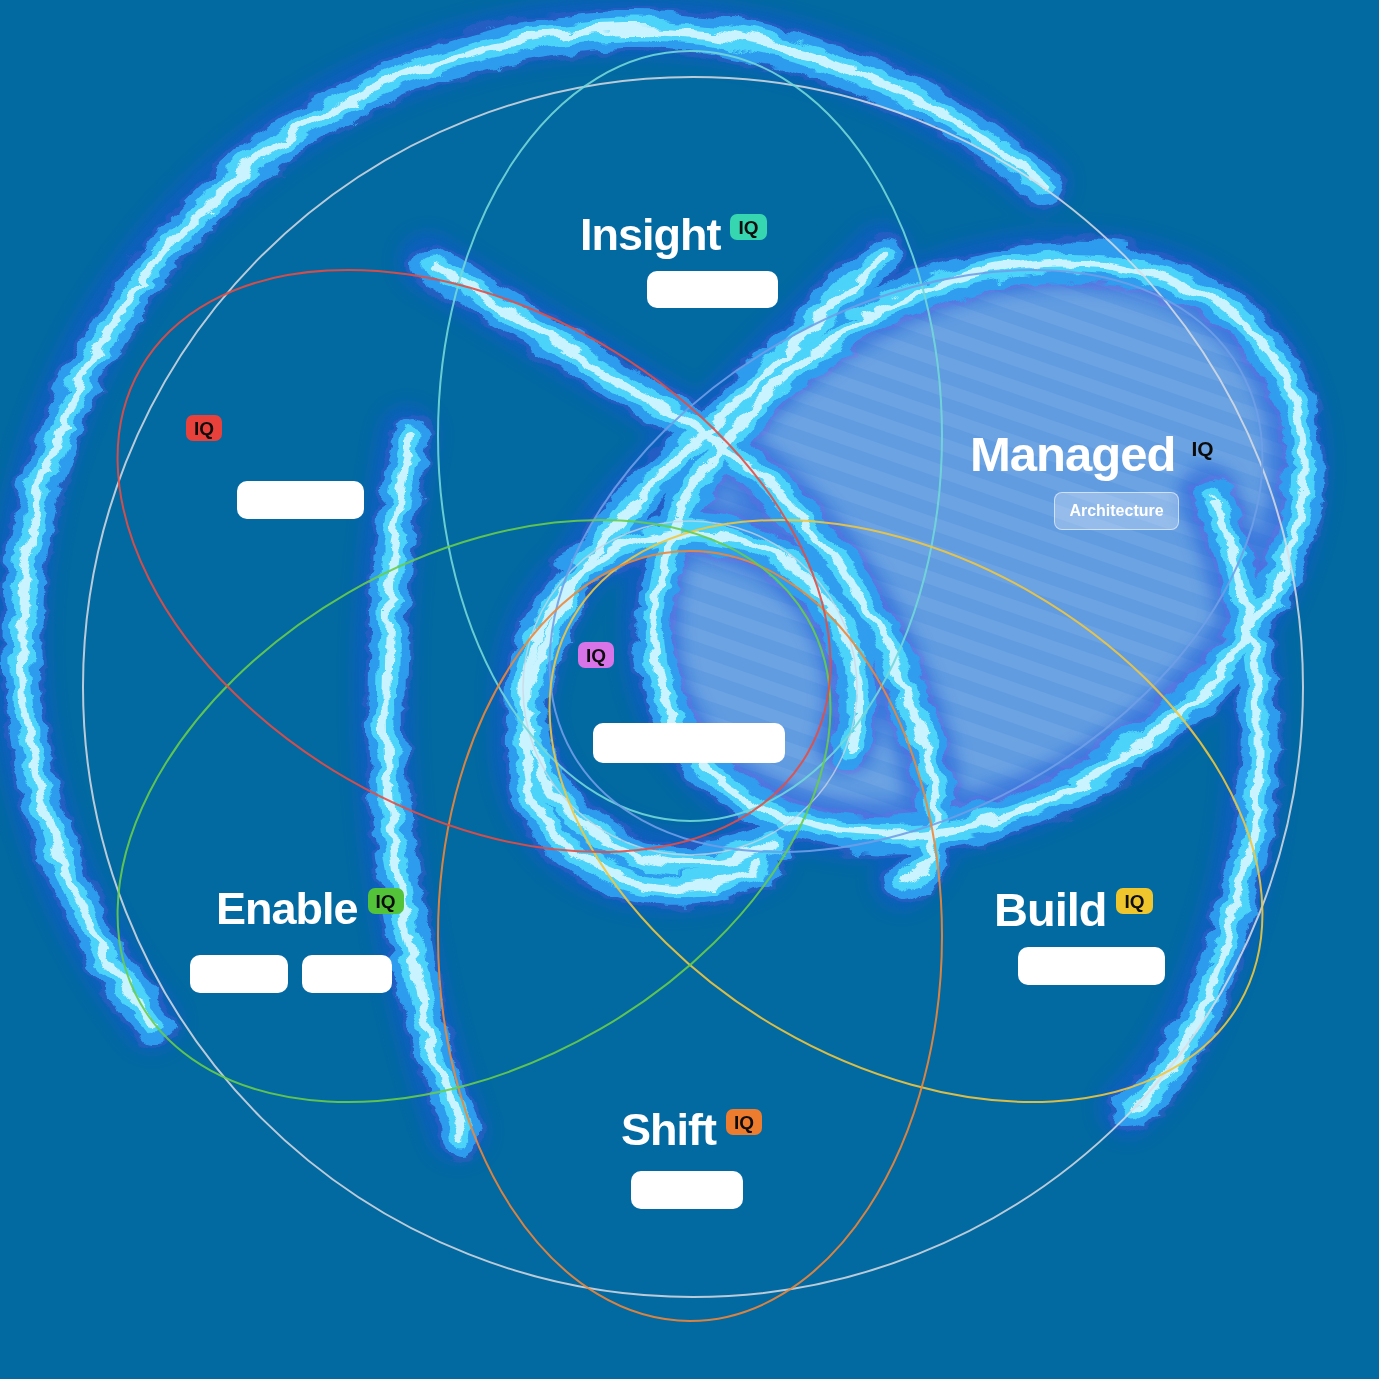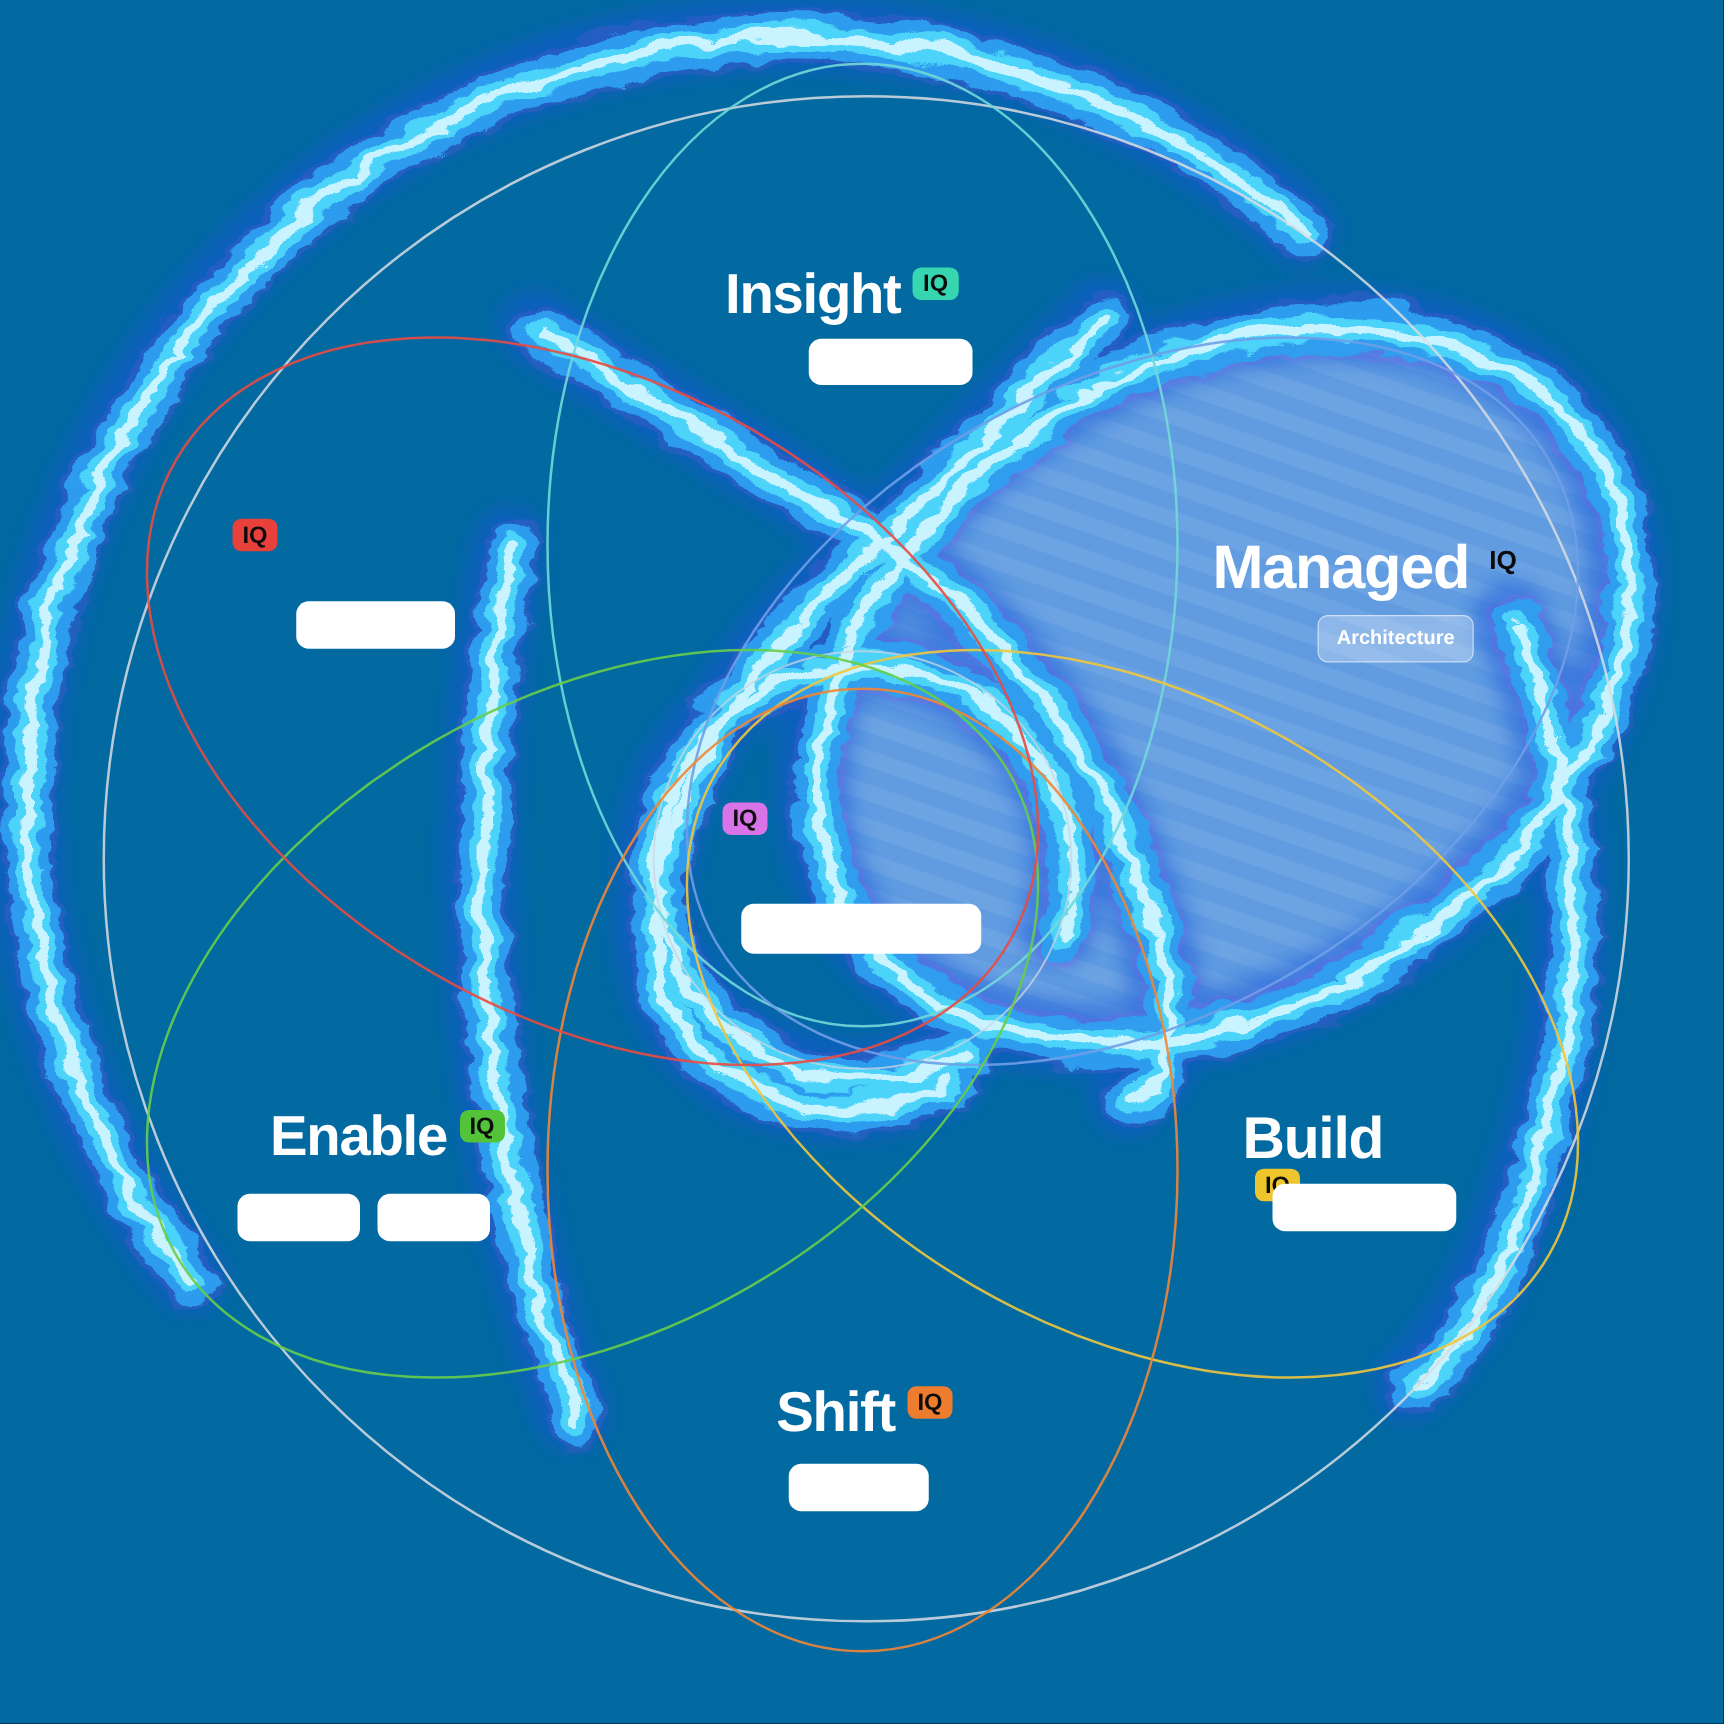--- a/index.html
+++ b/index.html
@@ -135,21 +135,21 @@
   </div>
   <div class="pill" style="left:593px;top:723px;width:192px;height:40px;"></div>
 
   <div class="lbl" style="left:200px;top:886px;font-size:45px;margin-left:16px;">
     <span>Enable</span>
     <span class="iq-badge" style="background-color: rgb(83, 195, 58);">IQ</span>
   </div>
   <div class="pill" style="left:190px;top:955px;width:98px;height:38px;"></div>
   <div class="pill" style="left:302px;top:955px;width:90px;height:38px;"></div>
 
-  <div class="lbl" style="left:994px;top:886px;font-size:47px;flex-direction:column;">
+  <div class="lbl" style="left:994px;top:886px;font-size:47px;">
     <span>Build</span>
     <span class="iq-badge" style="background-color: rgb(239, 197, 45);">IQ</span>
   </div>
   <div class="pill" style="left:1018px;top:947px;width:147px;height:38px;"></div>
 
   <div class="lbl" style="left:621px;top:1107px;font-size:45px;">
     <span>Shift</span>
     <span class="iq-badge" style="background-color: rgb(238, 124, 47);">IQ</span>
   </div>
   <div class="pill" style="left:631px;top:1171px;width:112px;height:38px;"></div>

